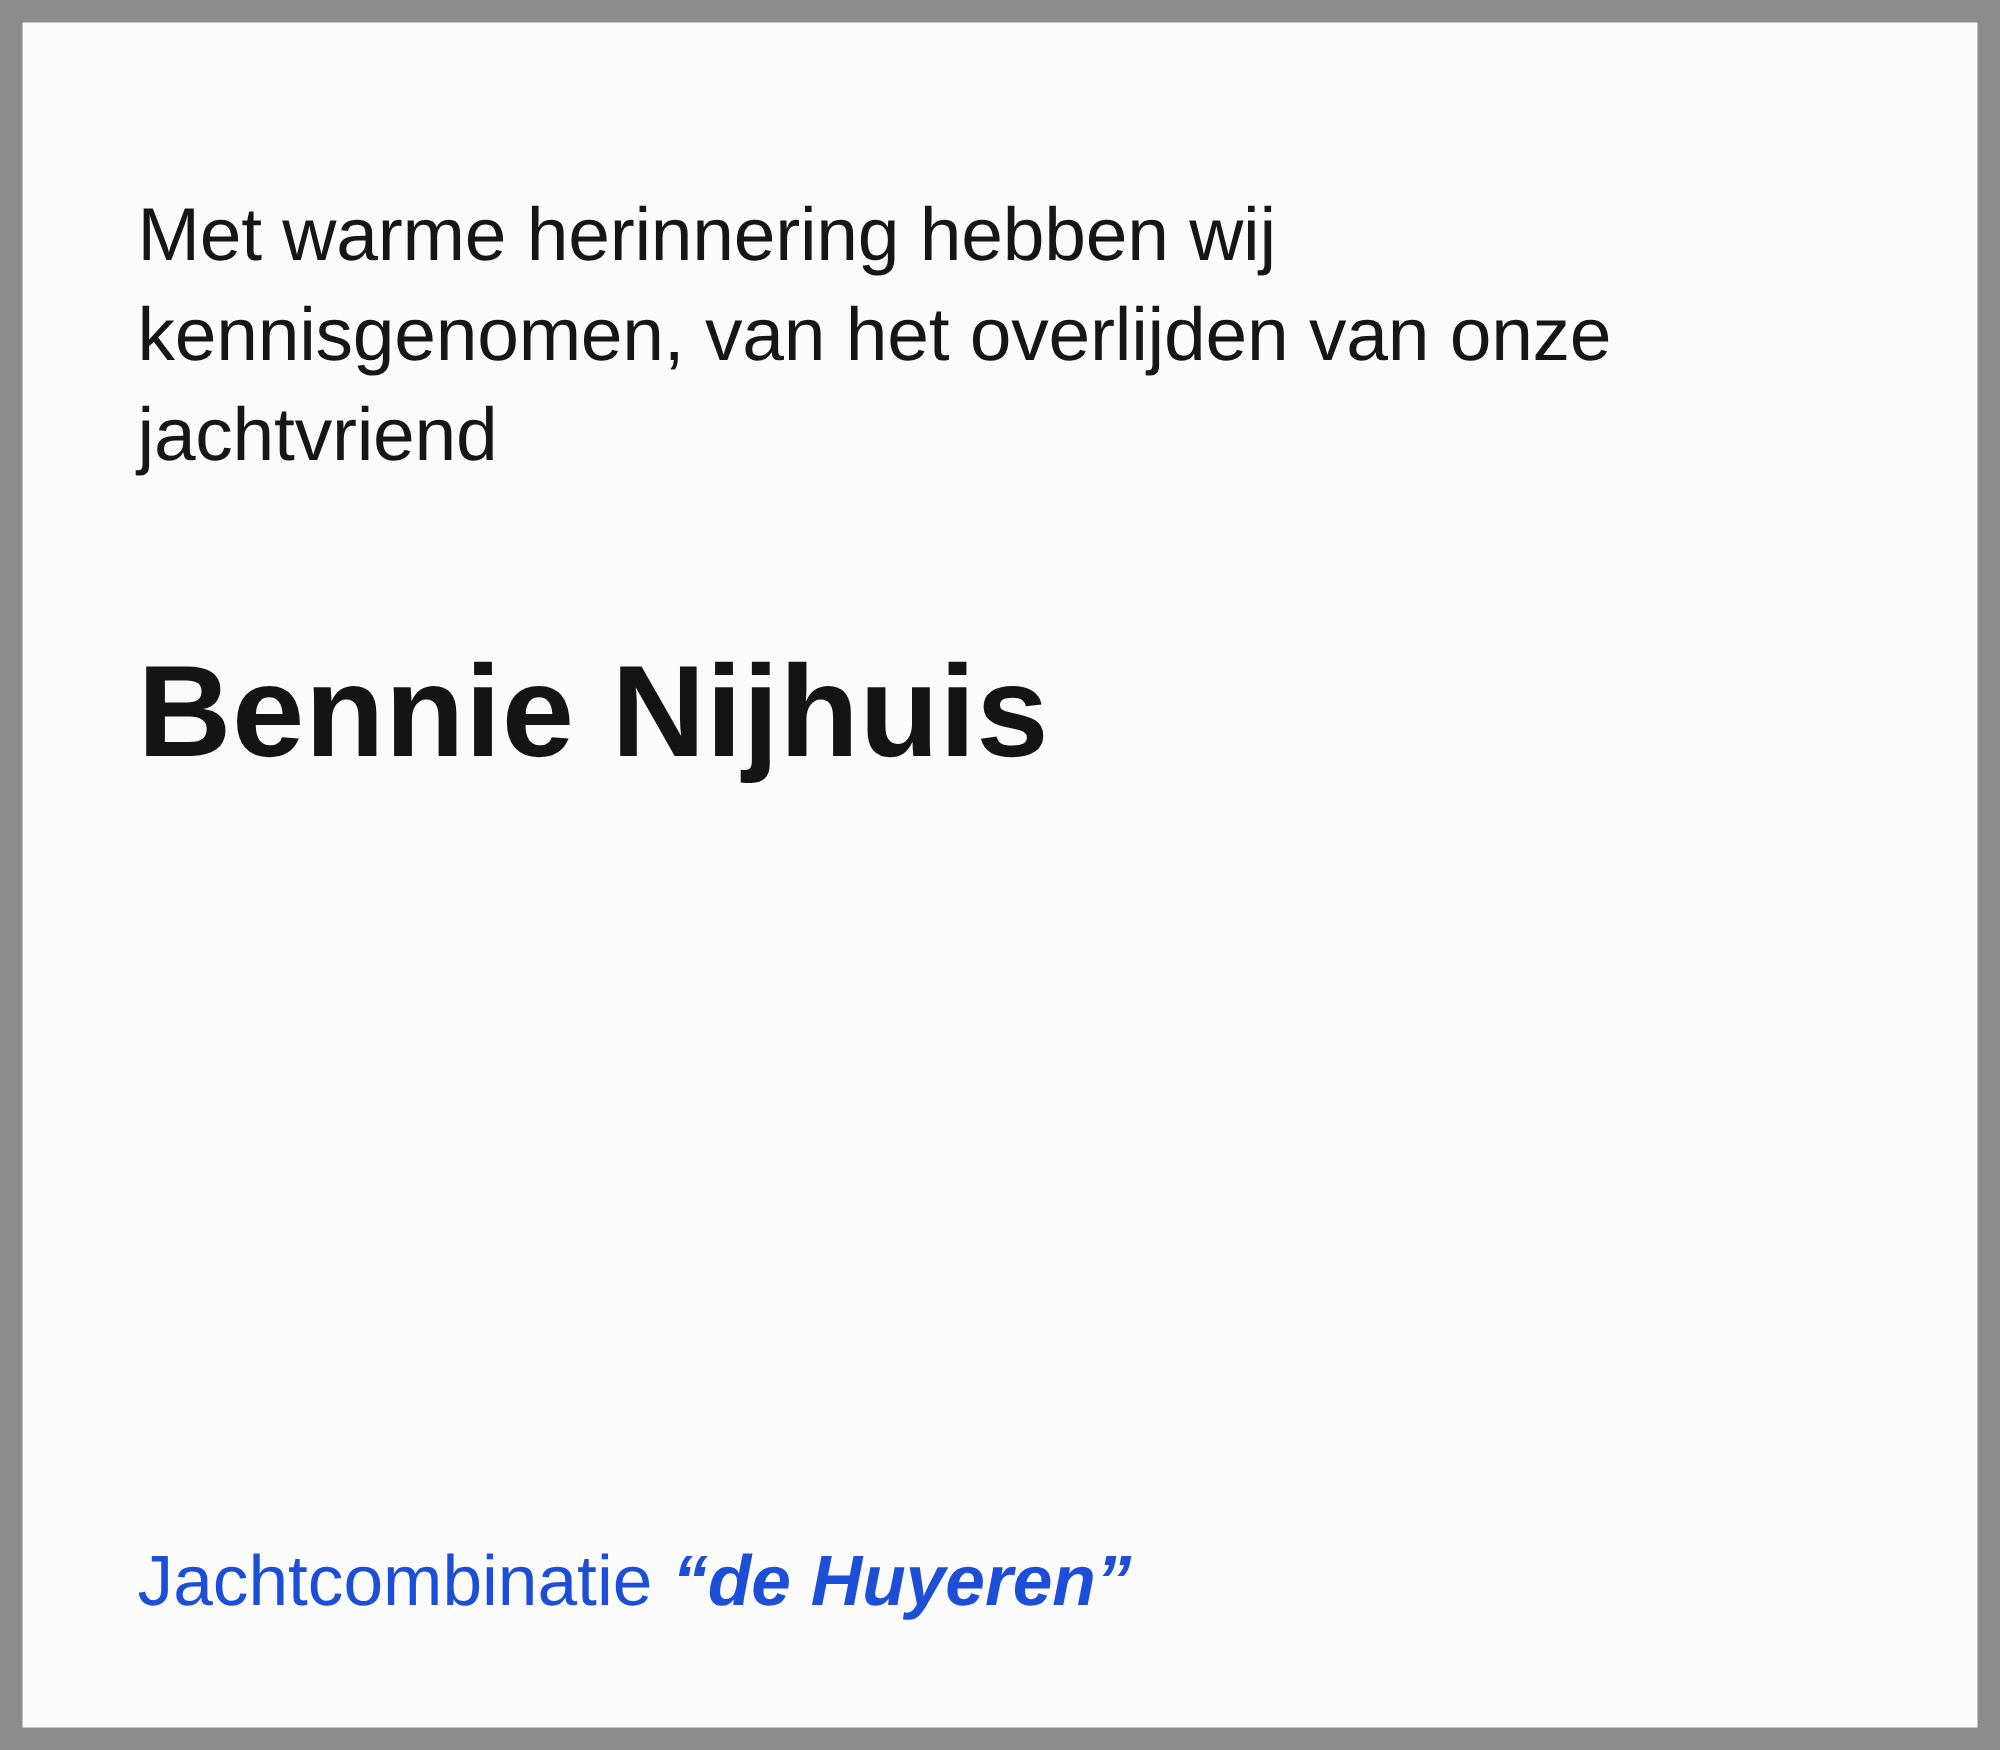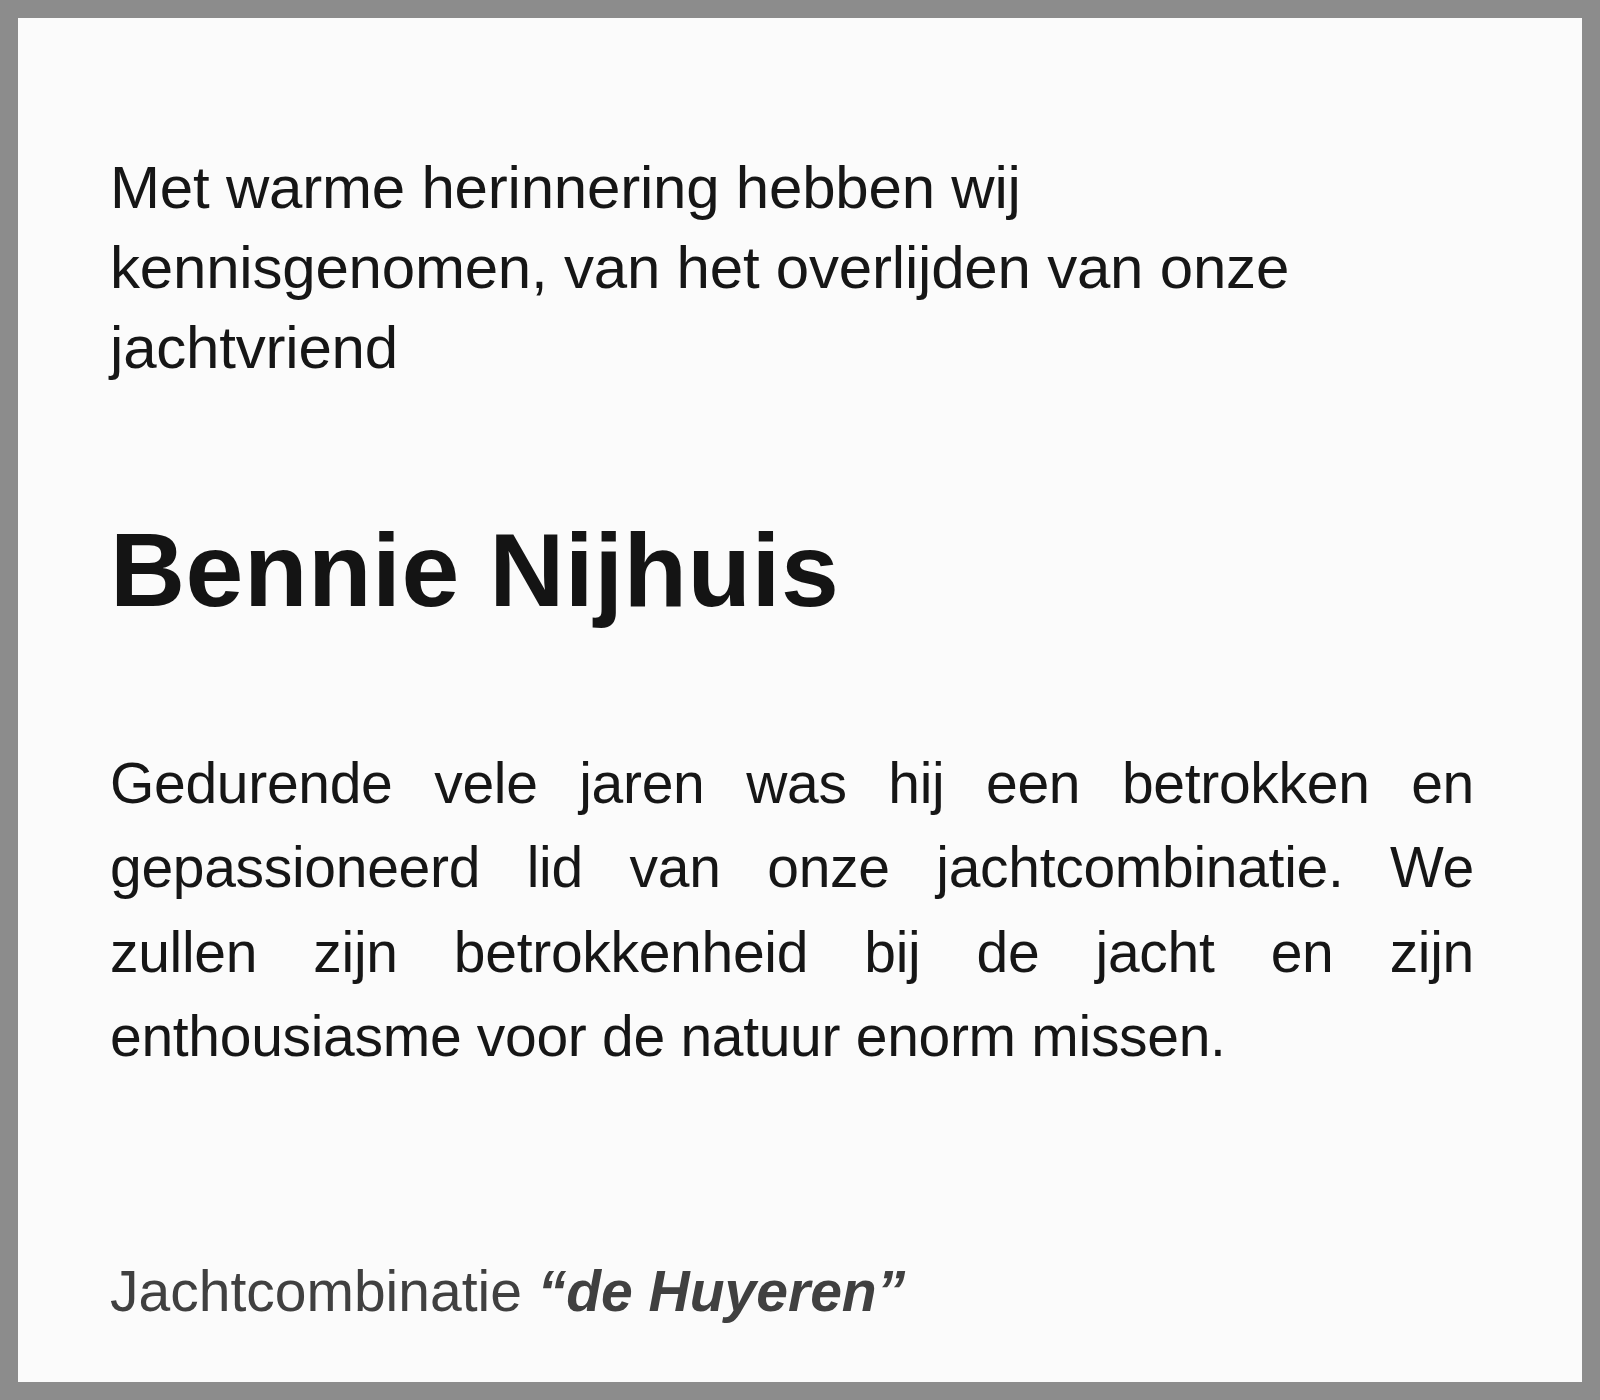--- a/index.html
+++ b/index.html
@@ -67,42 +67,41 @@
     letter-spacing: -0.3px;
   }
 
   .spacer {
     flex: 1 1 auto;
     min-height: 40px;
   }
 
   .signature {
     font-size: 57px;
-    color: #404040;
+    color: #1d4ed8;
     line-height: 1.3;
-    margin-bottom: 14px;
+    margin-bottom: 40px;
   }
 
   .signature .org-quote {
     font-weight: 700;
     font-style: italic;
   }
 </style>
 </head>
 <body>
 
 <div class="notice-frame">
   <div class="notice-inner">
 
     <p class="intro-text">Met warme herinnering hebben wij kennisgenomen, van het overlijden van onze jachtvriend</p>
 
     <div class="name-block">
       <span class="deceased-name">Bennie Nijhuis</span>
     </div>
 
-    <p class="body-text">Gedurende vele jaren was hij een betrokken en gepassioneerd lid van onze jachtcombinatie. We zullen zijn betrokkenheid bij de jacht en zijn enthousiasme voor de natuur enorm missen.</p>
 
     <div class="spacer"></div>
 
     <p class="signature"><span>Jachtcombinatie </span><span class="org-quote">“de Huyeren”</span></p>
 
   </div>
 </div>
 
 </body></html>

